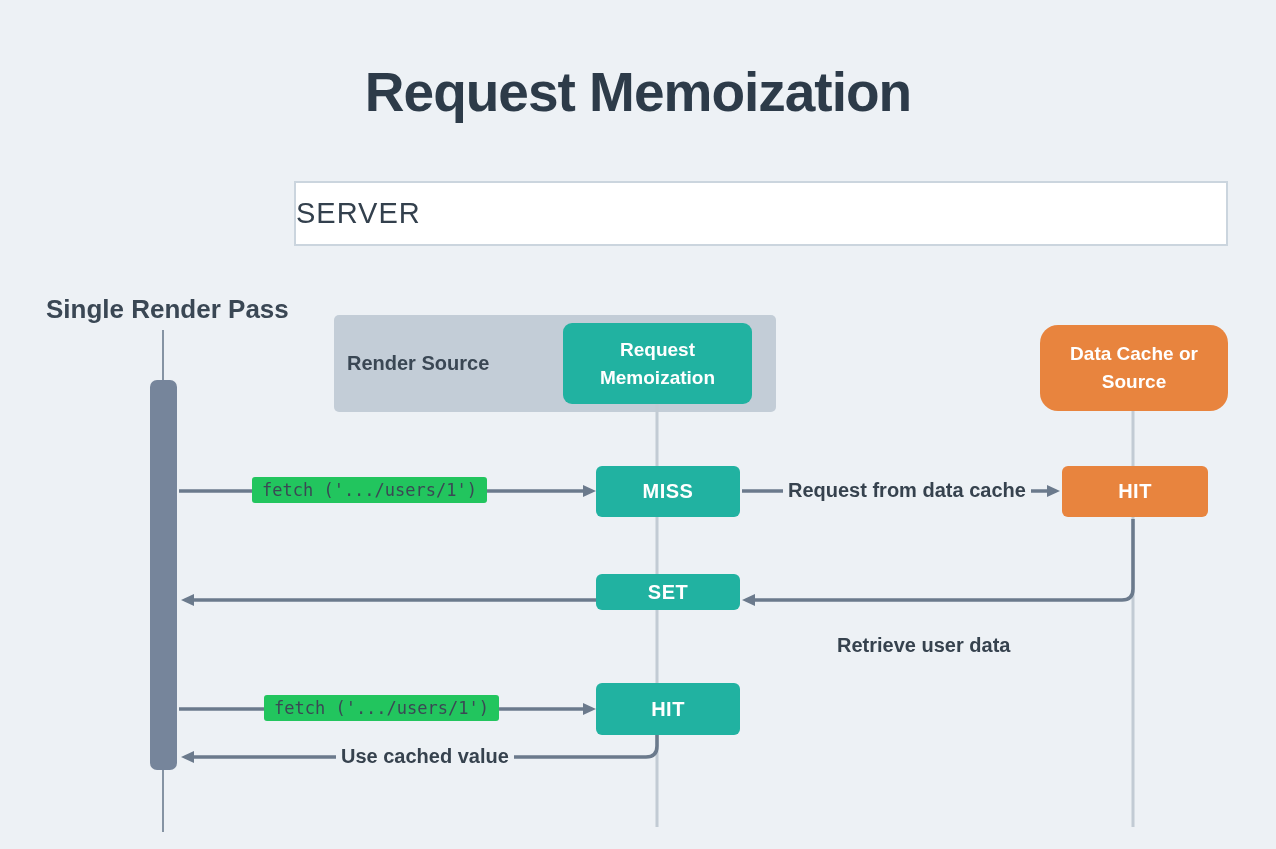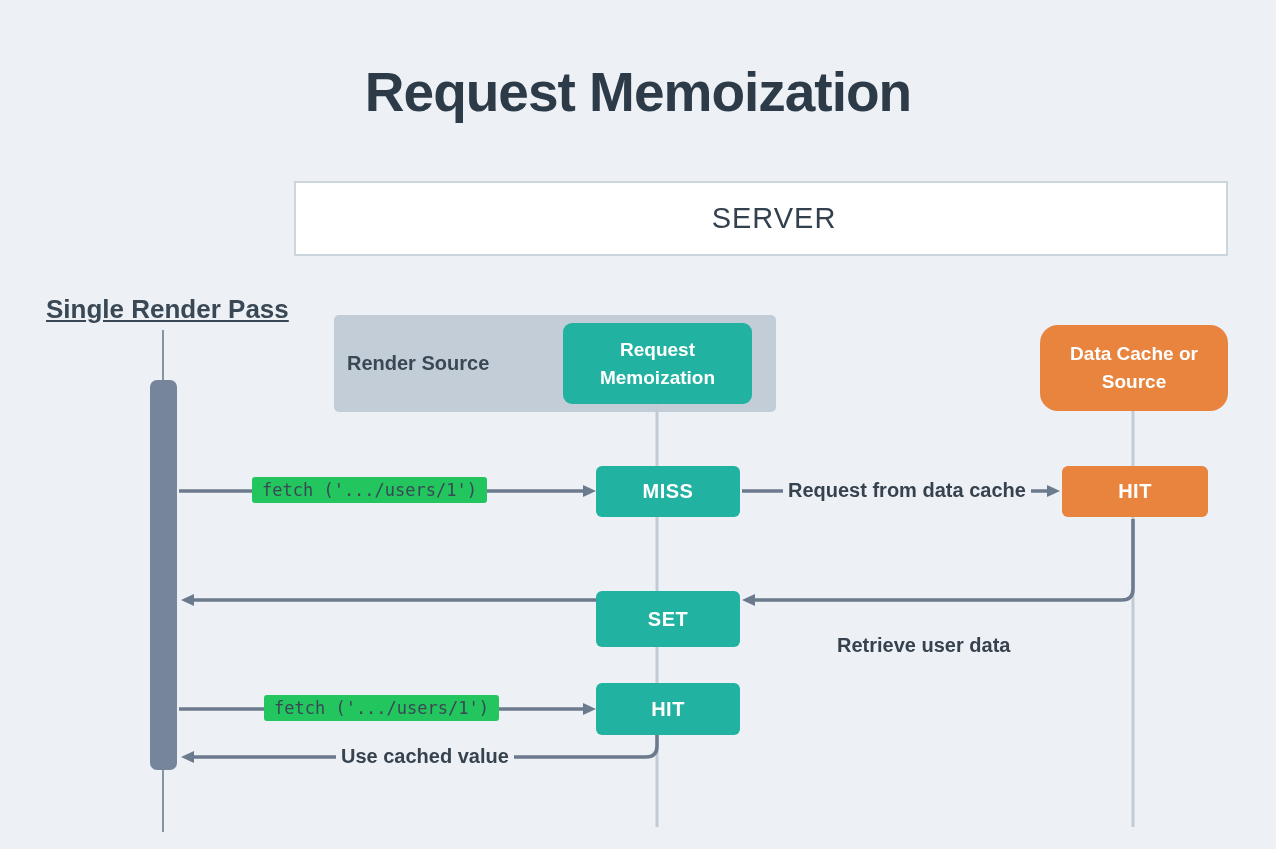--- a/index.html
+++ b/index.html
@@ -3,44 +3,44 @@
 <meta charset="utf-8">
 <style>
   html,body{margin:0;padding:0;background:#edf1f5;}
   #app{position:relative;width:1276px;height:849px;background:#edf1f5;overflow:hidden;
        font-family:"Liberation Sans",sans-serif;color:#35424f;}
   .abs{position:absolute;}
   
   .title{left:0;right:0;top:60px;text-align:center;font-size:55px;font-weight:700;
          color:#2d3b49;letter-spacing:-1px;}
   
-  .server{left:294px;top:181px;width:934px;height:75px;background:#ffffff;
+  .server{left:294px;top:181px;width:934px;height:65px;background:#ffffff;
           border:2px solid #cbd5de;box-sizing:border-box;display:flex;
-          align-items:center;justify-content:center;padding-left:26px;}
+          align-items:center;justify-content:flex-start;}
   .server span{font-size:29px;font-weight:500;letter-spacing:1px;color:#33404d;}
   
-  .actor-label{left:46px;top:294px;font-size:26px;font-weight:600;color:#3a4754;text-decoration:underline;}
+  .actor-label{left:46px;top:294px;font-size:26px;font-weight:600;color:#3a4754;}
   .actor-bar{left:150px;top:380px;width:27px;height:390px;border-radius:7px;background:#76859b;}
   
   .rp{left:334px;top:315px;width:442px;height:97px;background:#c3cdd7;border-radius:5px;
       display:flex;align-items:center;}
   .rp span{padding-left:13px;font-size:20px;font-weight:600;color:#3a4754;}
   
   .box{display:flex;align-items:center;justify-content:center;text-align:center;
        color:#ffffff;font-weight:700;box-sizing:border-box;}
   .teal{background:#21b2a1;}
   .orange{background:#e8843e;}
   .memo{left:563px;top:323px;width:189px;height:81px;border-radius:9px;
         font-size:19px;line-height:1.45;padding:0 25px;}
   .dcache{left:1040px;top:325px;width:188px;height:86px;border-radius:18px;
           font-size:19px;line-height:1.45;padding:0 22px;}
   .node{width:144px;height:51px;border-radius:6px;font-size:20px;letter-spacing:.5px;}
   .miss{left:596px;top:466px;}
   .hitc{left:1062px;top:466px;width:146px;}
-  .setb{left:596px;top:574px;height:56px;margin-top:17px;}
+  .setb{left:596px;top:574px;height:36px;}
   .hitm{left:596px;top:683px;height:52px;}
   
   .pill{background:#22c55e;border-radius:3px;padding:3px 10px;
         font-family:"DejaVu Sans Mono",monospace;font-size:17px;color:#3b4854;white-space:nowrap;}
   .pill1{left:252px;top:477px;}
   .pill2{left:264px;top:695px;}
   .flowtxt{background:#edf1f5;padding:0 5px;font-size:20px;font-weight:600;
            color:#36424e;white-space:nowrap;}
   .reqlbl{left:783px;top:479px;}
   .retlbl{left:832px;top:588px;margin-top:46px;}

